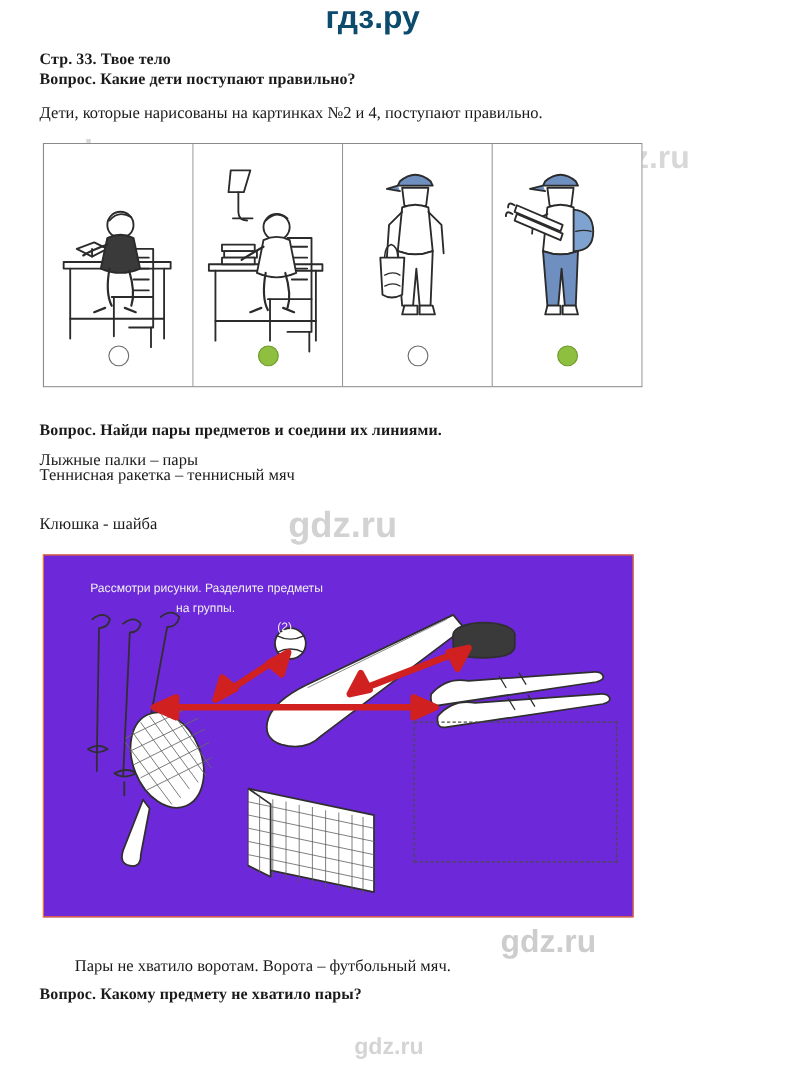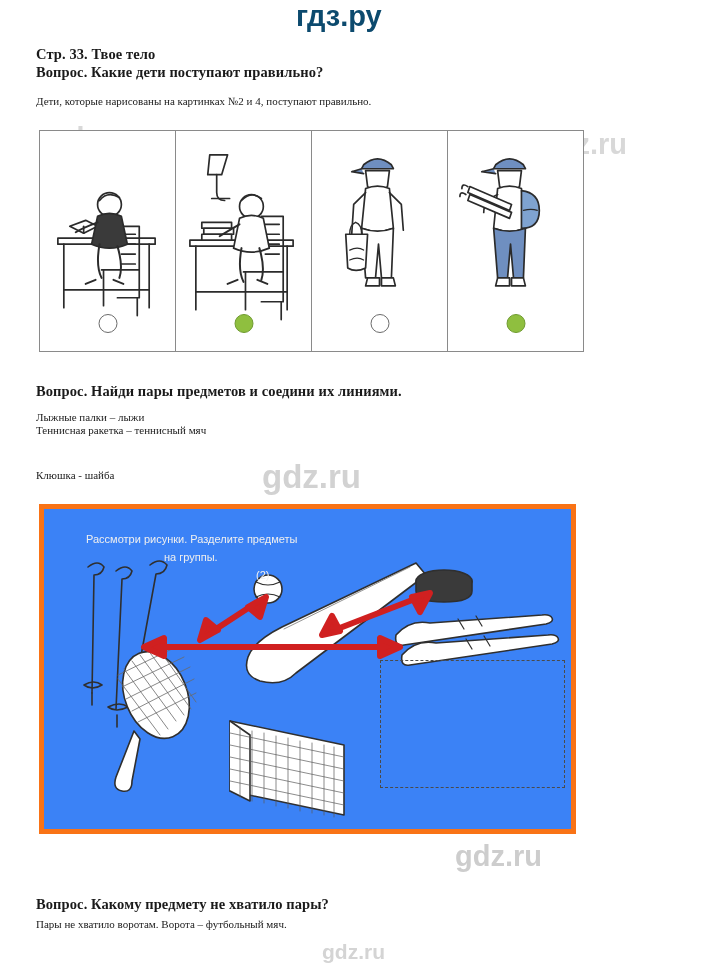--- a/index.html
+++ b/index.html
@@ -46,34 +46,34 @@
   .line-head {
     position: absolute;
     left: 36px;
     font-weight: bold;
     font-size: 14.5px;
     letter-spacing: 0.1px;
   }
   .line-body {
     position: absolute;
     left: 36px;
-    font-size: 11px;
+    font-size: 15px;
   }
 
   #t-stranica { top: 46px; }
   #t-q1       { top: 64px; }
   #t-a1       { top: 95px; }
 
   #t-q2       { top: 383px; }
   #t-a2a      { top: 411px; }
   #t-a2b      { top: 424px; }
   #t-a2c      { top: 469px; }
 
   #t-q3       { top: 896px; }
-  #t-a3       { top: 918px; }
+  #t-a3       { top: 871px; margin-left: 32px; }
 
   
   .fig1 {
     position: absolute;
     left: 39px;
     top: 130px;
     width: 545px;
     height: 222px;
     border: 1px solid #8a8a8a;
     background: #fbfbfb;
@@ -104,22 +104,22 @@
   }
   .art { position: absolute; inset: 0; }
 
   
   .fig2 {
     position: absolute;
     left: 39px;
     top: 504px;
     width: 537px;
     height: 330px;
-    border: 5px solid #f97316;
-    background: #3b82f6;
+    border: 1px solid #f97316;
+    background: #6d28d9;
     z-index: 10;
   }
   .ghost {
     position: absolute;
     font-family: "Liberation Sans", sans-serif;
     font-size: 11px;
     color: #efefef;
     white-space: nowrap;
   }
   .dashbox {
@@ -143,21 +143,21 @@
 <div class="wm wm-e">gdz.ru</div>
 <div class="wm wm-f">gdz.ru</div>
 
 <div class="page">
 
   <div class="line-head" id="t-stranica">Стр. 33. Твое тело</div>
   <div class="line-head" id="t-q1">Вопрос. Какие дети поступают правильно?</div>
   <div class="line-body" id="t-a1">Дети, которые нарисованы на картинках №2 и 4, поступают правильно.</div>
 
   <div class="line-head" id="t-q2">Вопрос. Найди пары предметов и соедини их линиями.</div>
-  <div class="line-body" id="t-a2a">Лыжные палки – лыжи</div>
+  <div class="line-body" id="t-a2a">Лыжные палки – пары</div>
   <div class="line-body" id="t-a2b">Теннисная ракетка – теннисный мяч</div>
   <div class="line-body" id="t-a2c">Клюшка - шайба</div>
 
   <div class="line-head" id="t-q3">Вопрос. Какому предмету не хватило пары?</div>
   <div class="line-body" id="t-a3">Пары не хватило воротам. Ворота – футбольный мяч.</div>
 
   <div class="fig1">
 
     <div class="panel">
       <svg class="art" viewBox="0 0 136 220">

